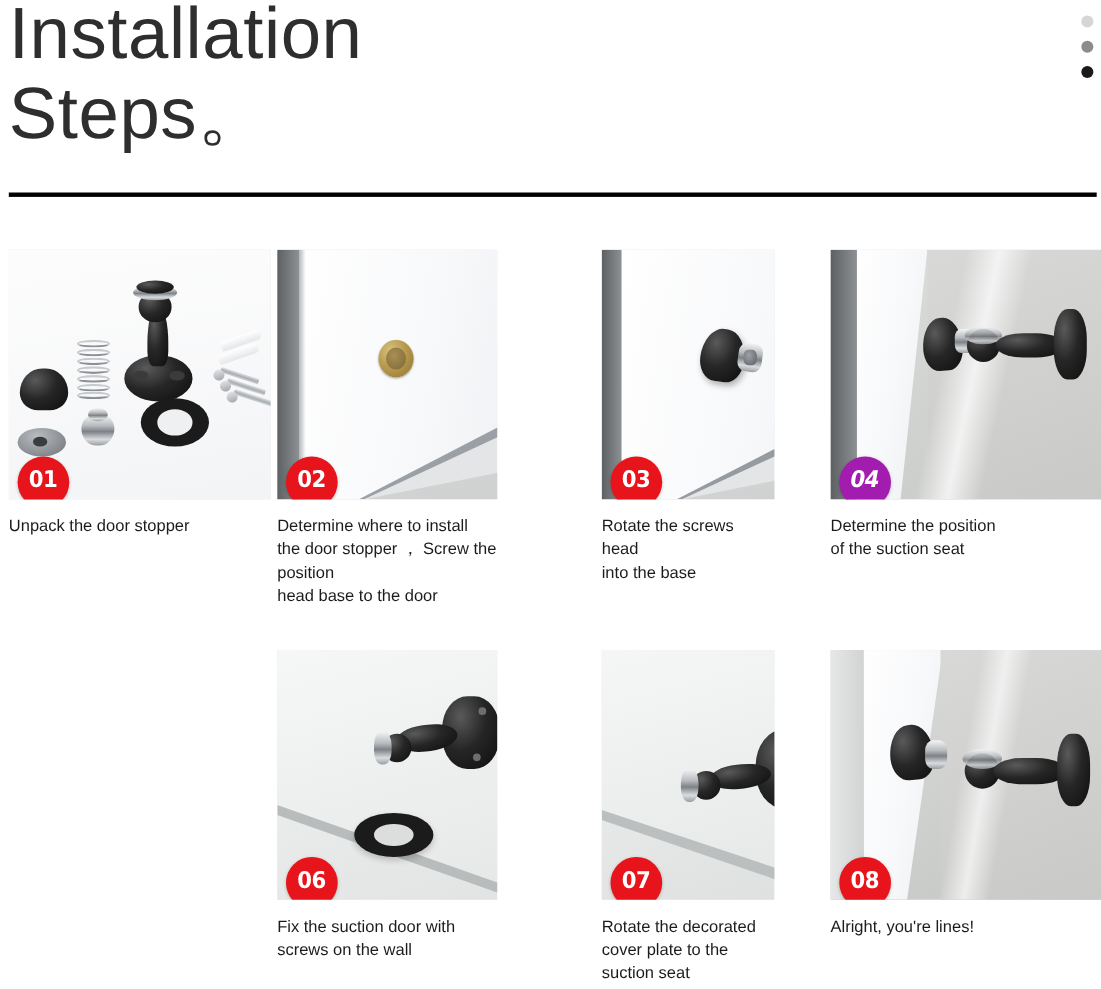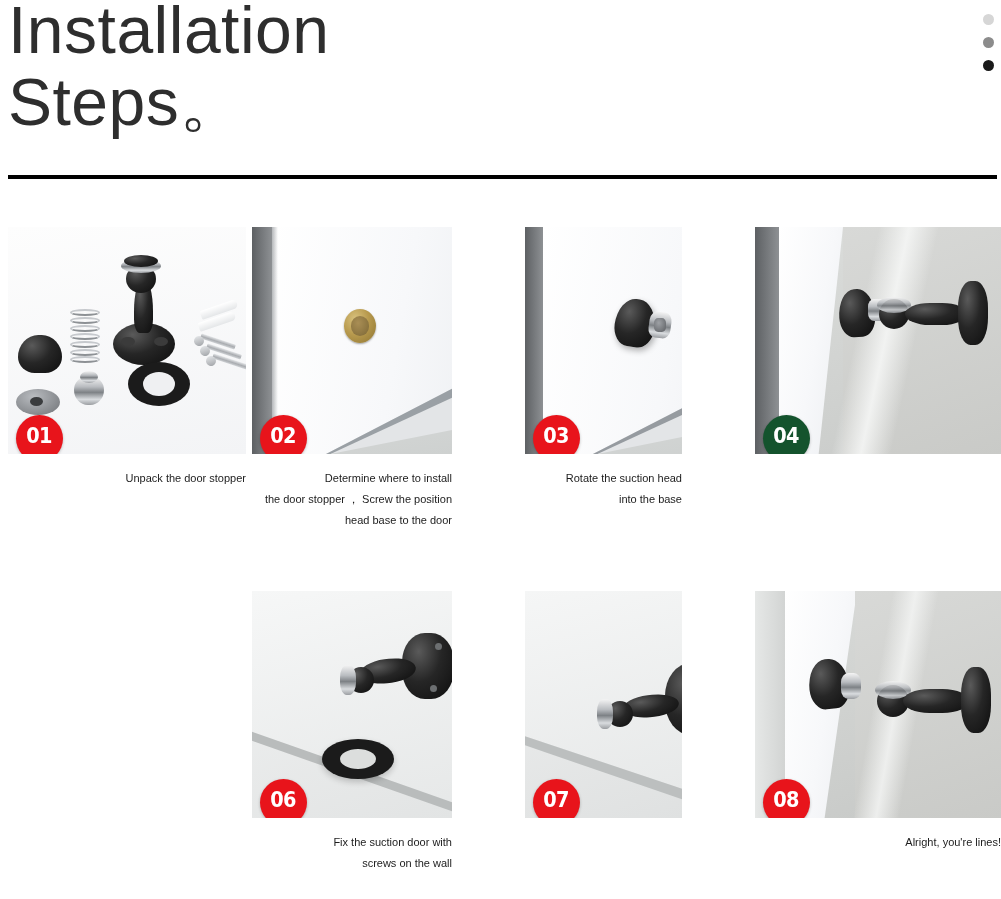--- a/index.html
+++ b/index.html
@@ -30,34 +30,34 @@
   .dot-2 { background: #8c8c8c; }
   .dot-3 { background: #1a1a1a; }
 
   
   .grid { position: absolute; left: 0; top: 227px; width: 1001px; }
   .row { position: relative; width: 1001px; height: 360px; }
   .row-2 { height: 314px; }
   .cell { position: absolute; top: 0; width: 238px; }
   .cell-c0 { left: 8px; }
   .cell-c1 { left: 252px; }
-  .cell-c2 { left: 482px; padding-left: 43px; }
+  .cell-c2 { left: 504px; padding-left: 43px; }
   .cell-c3 { left: 755px; width: 246px; }
   .cell-c1, .cell-c2 { width: 200px; }
 
   .photo {
     position: relative; width: 100%; height: 227px;
     overflow: hidden; background: #e9ecef;
   }
   .scene { position: absolute; inset: 0; }
 
   .caption {
     margin-top: 14px;
-    text-align: right;
-    font-size: 11px;
+    text-align: left;
+    font-size: 15px;
     line-height: 21px;
     color: #1c1c1c;
     white-space: pre-line;
     font-family: "Liberation Sans", sans-serif;
   }
 
   
   .badge {
     position: absolute; left: 8px; bottom: -8px;
     width: 47px; height: 47px; border-radius: 50%;
@@ -198,44 +198,46 @@
             <div style="position:absolute;left:18px;top:0;width:227px;height:227px;clip-path:polygon(22% 100%,100% 60%,100% 65%,24% 100%);background:#969ba0;"></div>
             <div style="position:absolute;left:18px;top:128px;width:227px;height:99px;clip-path:polygon(24% 100%,100% 65%,100% 100%,24% 100%);background:linear-gradient(170deg,#dcdedd,#cdd0cf);"></div>
             <div class="cone blk" style="left:90px;top:72px;width:40px;height:48px;transform:rotate(8deg);box-shadow:2px 3px 6px rgba(0,0,0,.3);"></div>
             <div class="chrome" style="position:absolute;left:124px;top:85px;width:22px;height:26px;border-radius:34%;transform:rotate(8deg);"></div>
             <div style="position:absolute;left:129px;top:91px;width:12px;height:14px;border-radius:35%;background:radial-gradient(ellipse at 40% 35%,#9ea1a5,#5c5f63);"></div>
           </div>
           <div class="badge" style="background: rgb(232, 20, 27);">
             <span>03</span>
           </div>
         </div>
-        <div class="caption">Rotate the suction head
+        <div class="caption">Rotate the screws head
 into the base</div>
       </div>
 
       <div class="cell cell-c3">
         <div class="photo">
           <div class="scene" style="background:linear-gradient(160deg,#dcdedc,#c8cac8);">
             <div class="edge-dark" style="left:0;top:0;width:24px;height:227px;"></div>
             <div class="door-white" style="left:24px;top:0;width:64px;height:227px;clip-path:polygon(0 0,100% 0,62% 100%,0 100%);"></div>
             <div class="floor-tile" style="left:88px;top:0;width:158px;height:227px;"></div>
             <div style="position:absolute;left:100px;top:0;width:60px;height:227px;background:linear-gradient(90deg,rgba(255,255,255,0),rgba(245,246,245,.9),rgba(255,255,255,0));transform:skewX(-12deg);"></div>
 
             <div class="cone blk" style="left:84px;top:62px;width:36px;height:48px;transform:rotate(-4deg);"></div>
             <div class="chrome" style="position:absolute;left:113px;top:72px;width:18px;height:22px;border-radius:34%;"></div>
 
             <div class="ball blk" style="left:124px;top:72px;width:30px;height:30px;"></div>
             <div class="chrome" style="position:absolute;left:122px;top:70px;width:34px;height:16px;border-radius:50%;opacity:.85;"></div>
             <div class="stem blk" style="left:150px;top:76px;width:62px;height:22px;border-radius:40%/50%;"></div>
             <div class="base-disc blk" style="left:203px;top:54px;width:30px;height:64px;border-radius:42%;"></div>
           </div>
-          <div class="badge" style="background: #14532d;">
+          <div class="badge" style="background: #a21caf; font-style: italic;">
             <span>04</span>
           </div>
         </div>
+        <div class="caption">Determine the position
+of the suction seat</div>
       </div>
     </div>
 
     <div class="row row-2" style="margin-top:4px;">
 
       <div class="cell cell-c0">
       </div>
 
       <div class="cell cell-c1">
         <div class="photo">
@@ -271,20 +273,22 @@
             <div class="base-disc blk" style="left:140px;top:72px;width:56px;height:72px;border-radius:46%;"></div>
             <div class="chrome" style="position:absolute;left:137px;top:69px;width:62px;height:78px;border-radius:46%;z-index:-1;opacity:.8;"></div>
             <div class="stem blk" style="left:98px;top:104px;width:56px;height:22px;border-radius:46%/50%;transform:rotate(-6deg);"></div>
             <div class="ball blk" style="left:82px;top:110px;width:26px;height:26px;"></div>
             <div class="chrome" style="position:absolute;left:72px;top:108px;width:16px;height:30px;border-radius:42%;"></div>
           </div>
           <div class="badge" style="background: rgb(232, 20, 27);">
             <span>07</span>
           </div>
         </div>
+        <div class="caption">Rotate the decorated
+cover plate to the suction seat</div>
       </div>
 
       <div class="cell cell-c3">
         <div class="photo">
           <div class="scene" style="background:linear-gradient(160deg,#d9dbd9,#c6c8c6);">
             <div class="door-white" style="left:0;top:0;width:30px;height:227px;background:linear-gradient(90deg,#e6e8e7,#d2d4d3);"></div>
             <div class="door-white" style="left:30px;top:0;width:72px;height:227px;clip-path:polygon(0 0,100% 0,55% 100%,0 100%);"></div>
             <div class="floor-tile" style="left:100px;top:0;width:146px;height:227px;"></div>
             <div style="position:absolute;left:118px;top:0;width:46px;height:227px;background:linear-gradient(90deg,rgba(255,255,255,0),rgba(243,244,243,.85),rgba(255,255,255,0));transform:skewX(-10deg);"></div>
             <div class="cone blk" style="left:54px;top:68px;width:40px;height:50px;transform:rotate(-6deg);"></div>

